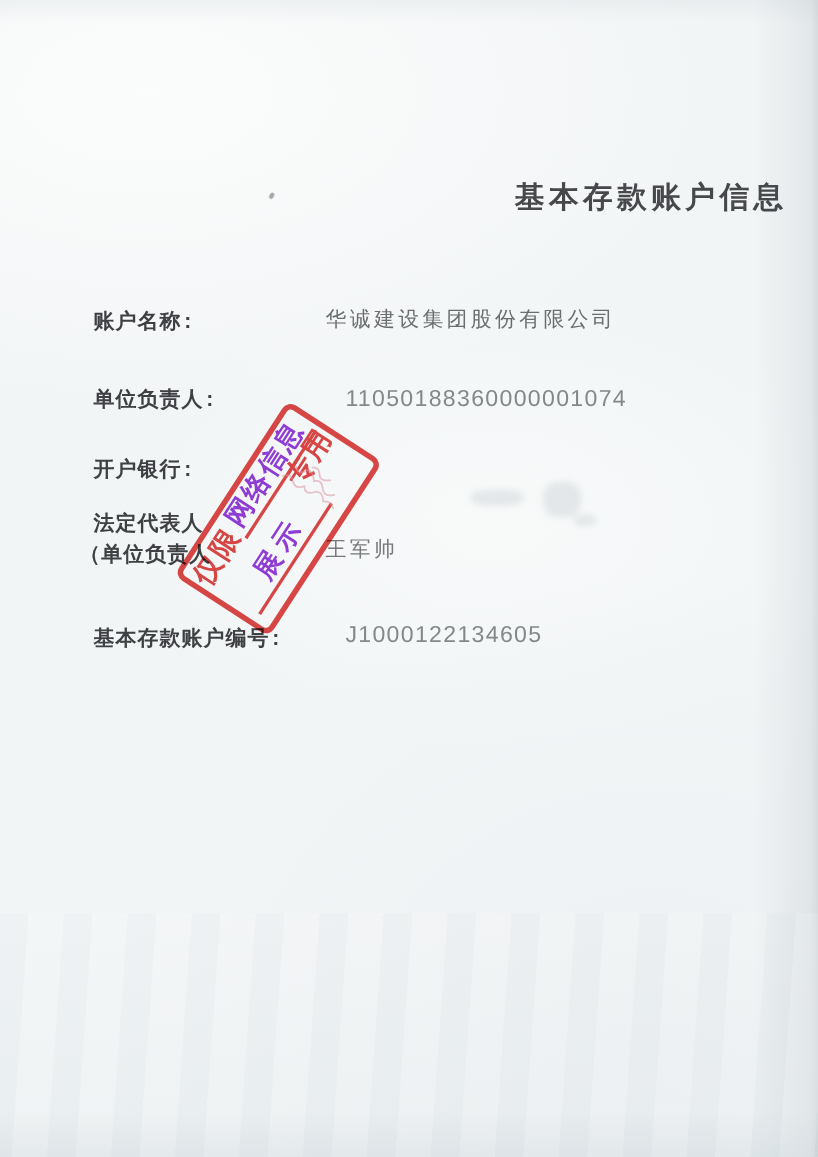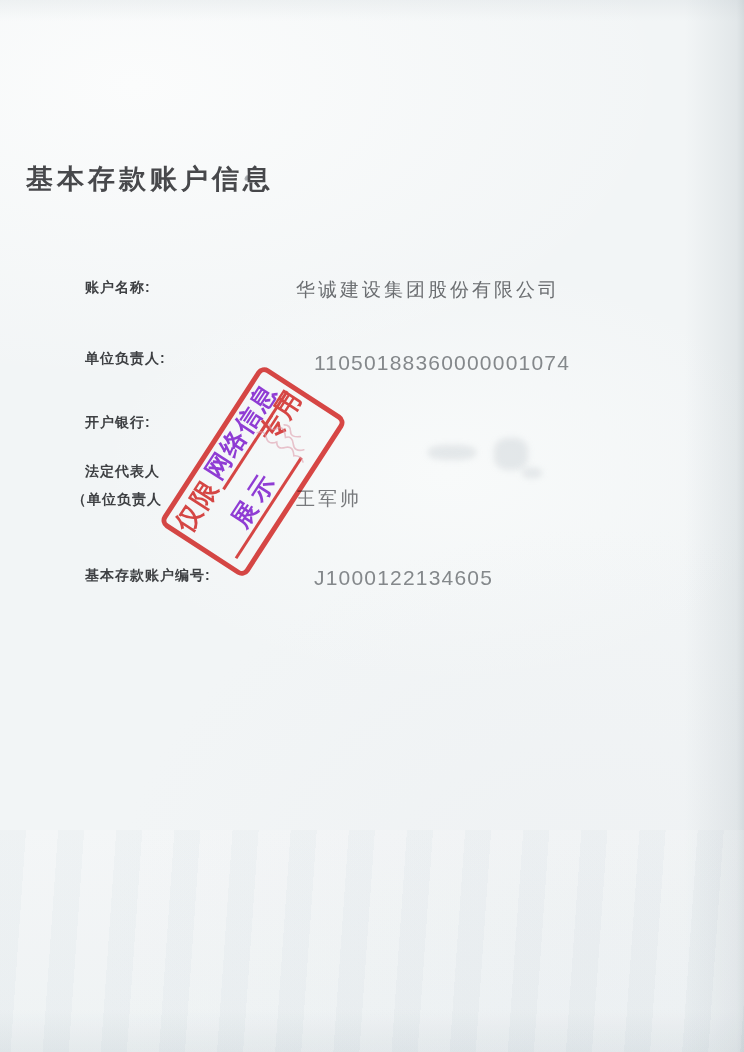--- a/index.html
+++ b/index.html
@@ -20,28 +20,28 @@
   }
   
   .page::after {
     content:""; position:absolute; left:0; right:0; top:830px; height:222px; pointer-events:none;
     background:
       repeating-linear-gradient(94deg, rgba(205,216,222,.10) 0 26px, rgba(255,255,255,.12) 26px 58px),
       linear-gradient(to bottom, rgba(210,220,226,0), rgba(202,214,220,.14));
   }
 
   .title {
-    position:absolute; top:161px; left:0; width:716px; text-align:left; text-indent:26px;
+    position:absolute; top:161px; left:0; width:716px; text-align:right; text-indent:26px;
     font-size:27px; font-weight:700; letter-spacing:4px; color:#47484b;
   }
 
   .label {
     position:absolute; left:85px;
-    font-family:Liberation Sans, sans-serif; font-weight:700;
-    font-size:14px; color:#3e4043; letter-spacing:1px; white-space:nowrap;text-align:center;
+    font-family:Liberation Mono, monospace; font-weight:700;
+    font-size:19px; color:#3e4043; letter-spacing:1px; white-space:nowrap;text-align:center;
   }
   .label.l2 { left:72px; }
 
   .value { position:absolute; left:296px; white-space:nowrap; }
   .v-cjk { font-size:19px; color:#6b6e71; letter-spacing:3px; }
   .v-num {
     font-family:Liberation Sans, sans-serif;
     font-size:21px; color:#84888b; letter-spacing:1.2px;margin-left:18px;
   }
 

